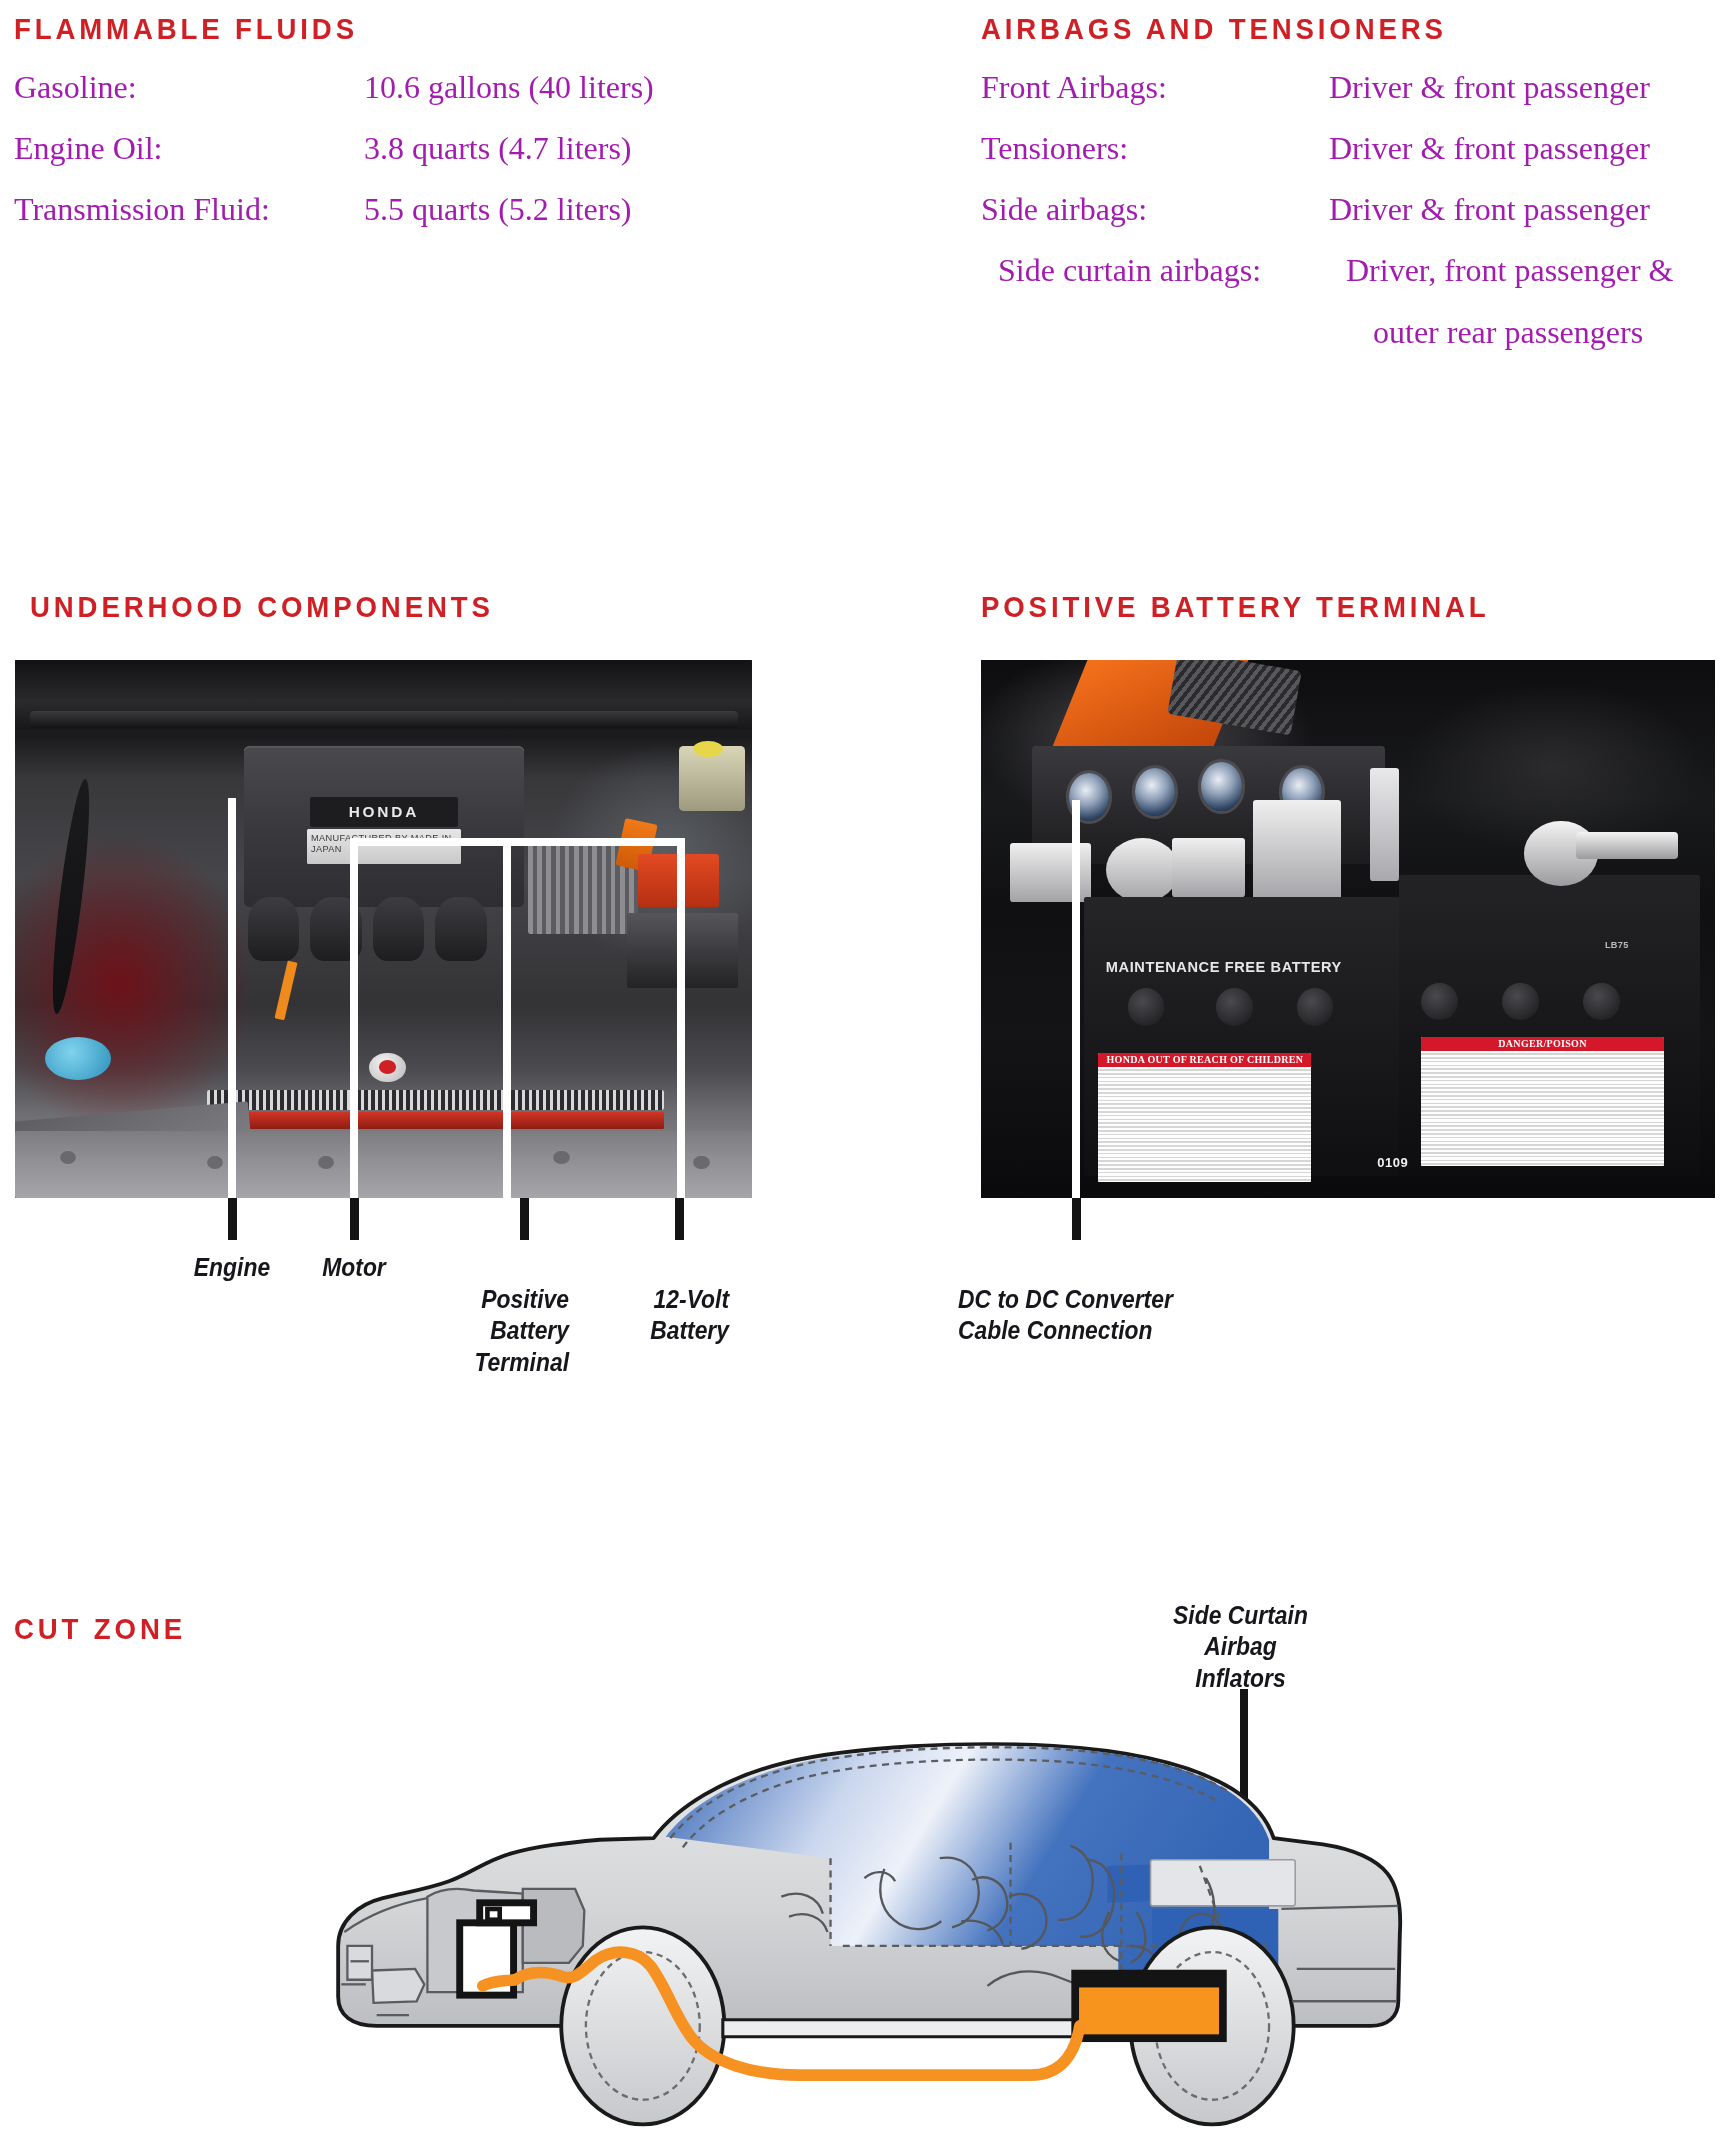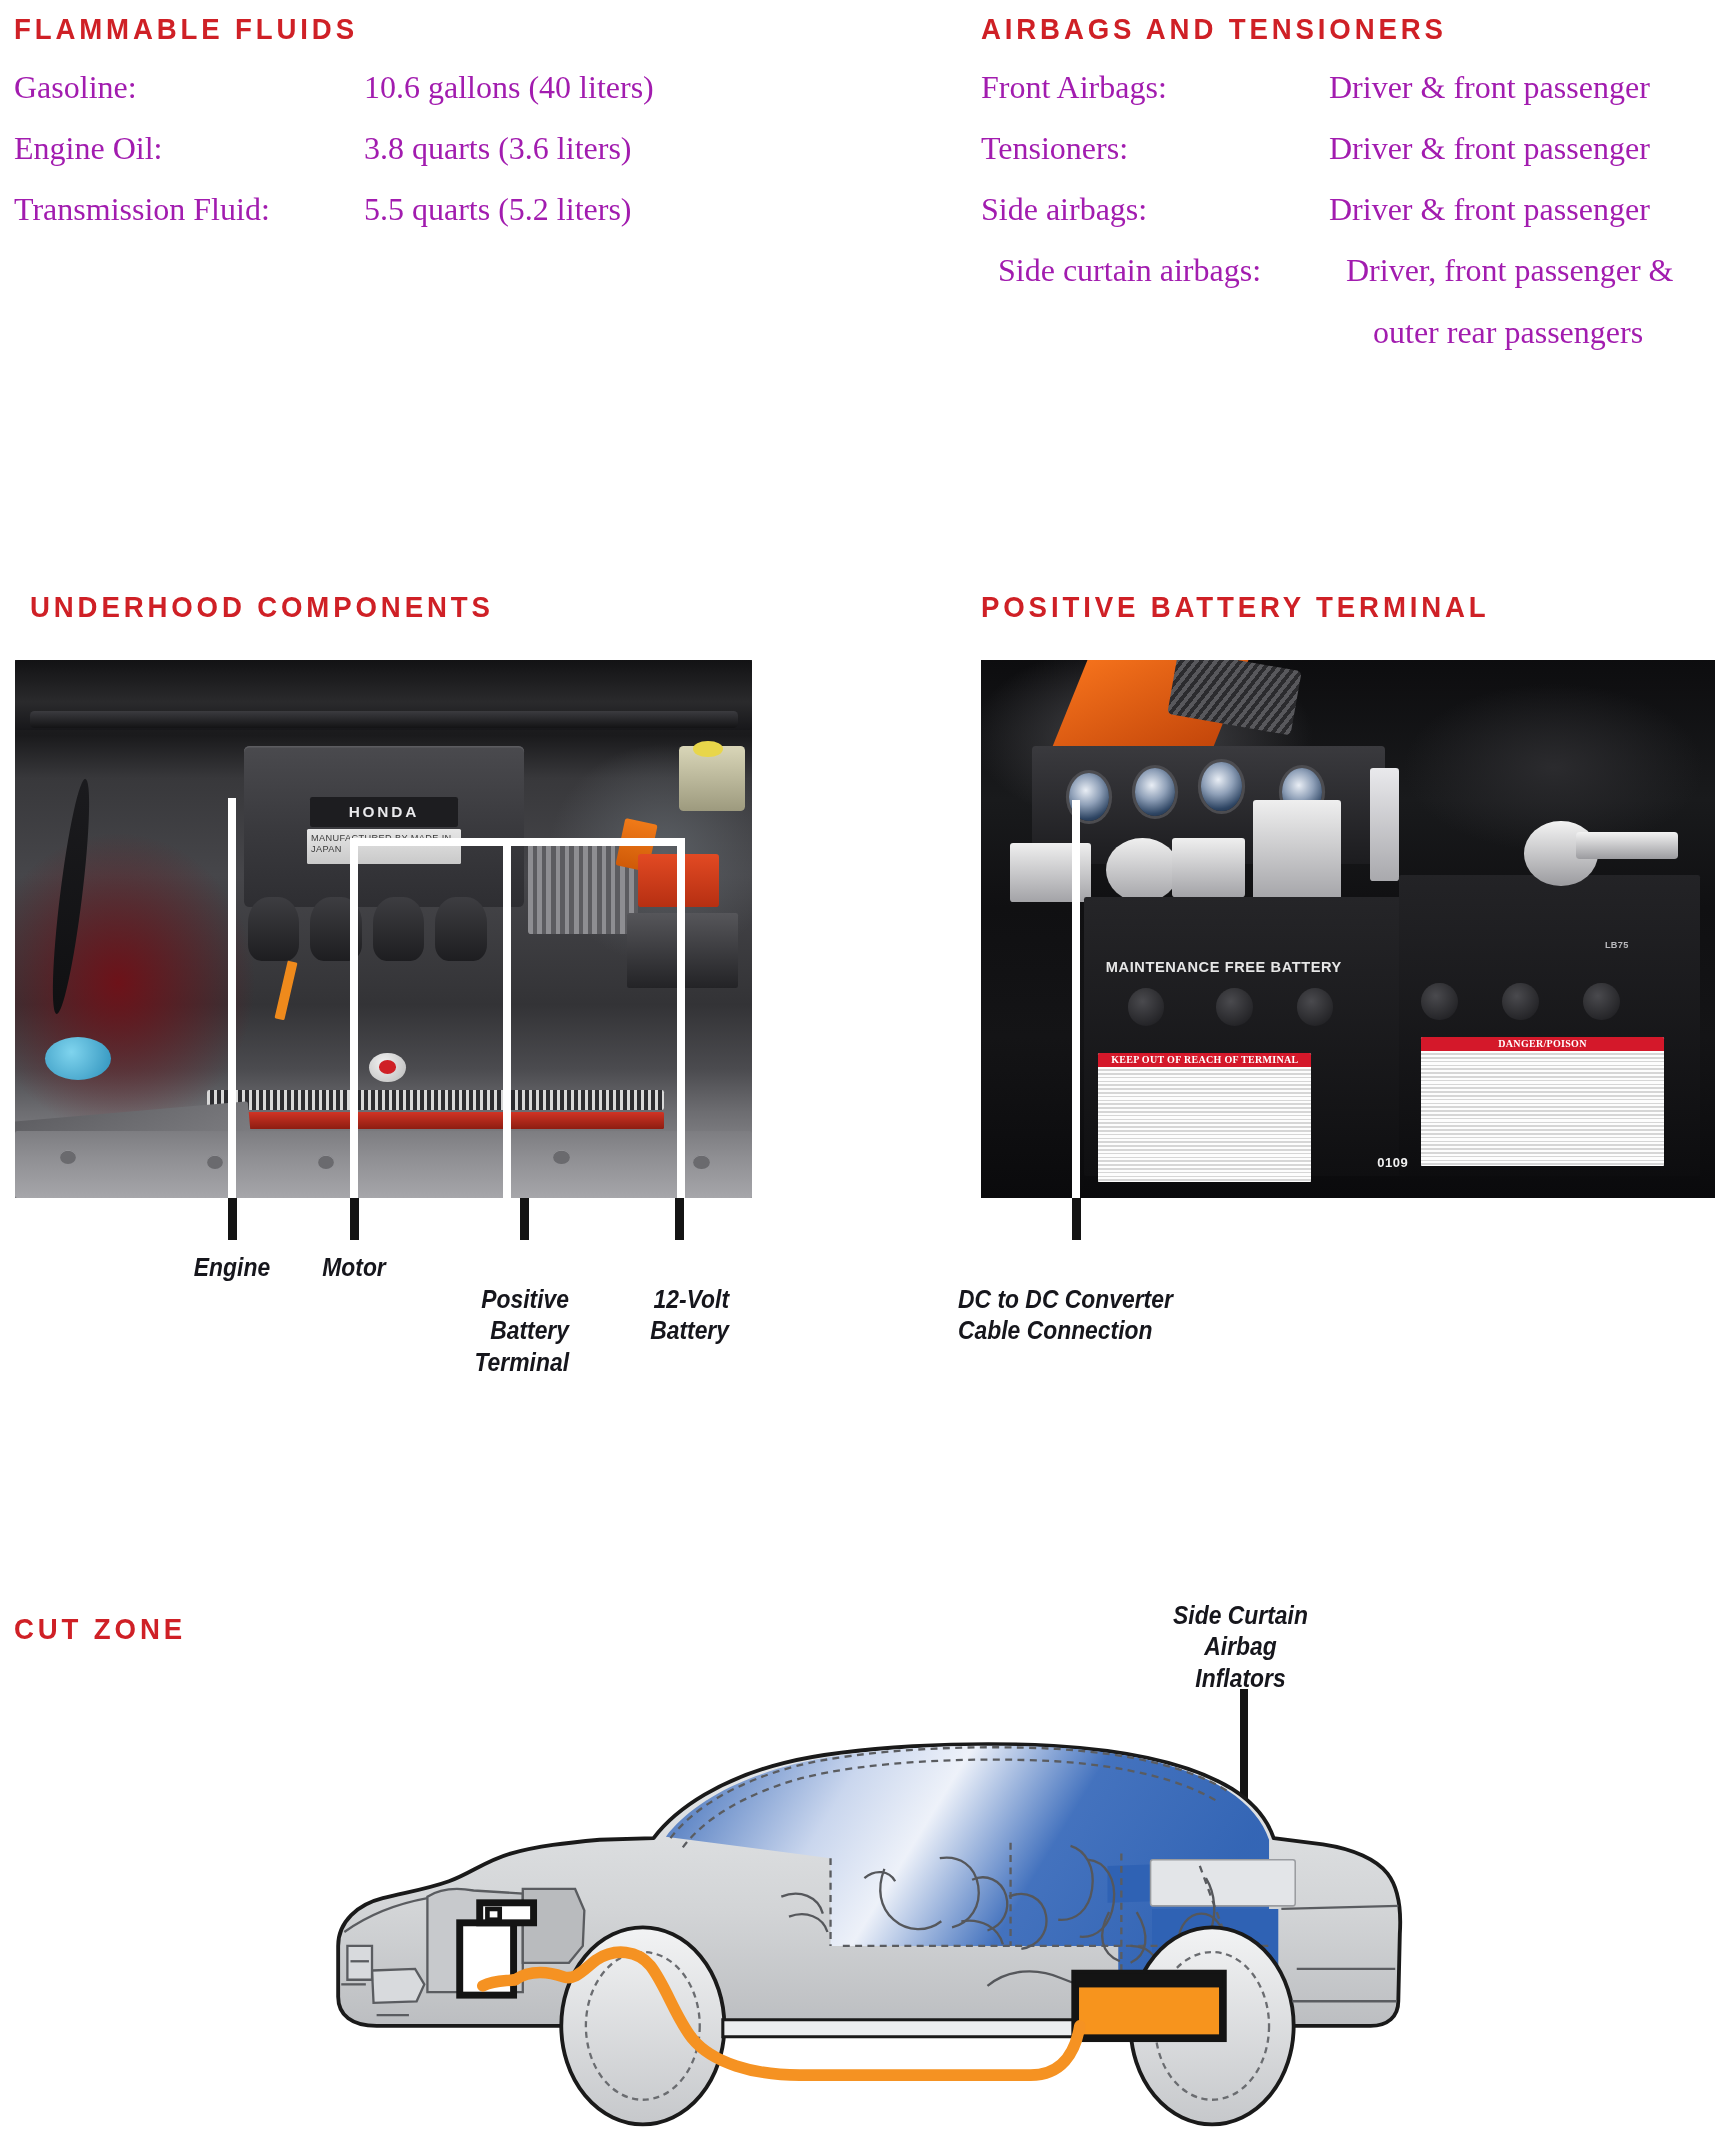--- a/index.html
+++ b/index.html
@@ -151,21 +151,21 @@
 <div class="abs" style="left:14px;top:14px;">
   <div class="sec-head">FLAMMABLE FLUIDS</div>
 
   <div style="margin-top:26px;">
     <div class="spec-row" style="height:61px;">
       <div class="spec-label" style="width:350px;">Gasoline:</div>
       <div class="spec-value">10.6 gallons (40 liters)</div>
     </div>
     <div class="spec-row" style="height:61px;">
       <div class="spec-label" style="width:350px;">Engine Oil:</div>
-      <div class="spec-value">3.8 quarts (3.6 liters)</div>
+      <div class="spec-value">3.8 quarts (4.7 liters)</div>
     </div>
     <div class="spec-row" style="height:61px;">
       <div class="spec-label" style="width:350px;">Transmission Fluid:</div>
       <div class="spec-value">5.5 quarts (5.2 liters)</div>
     </div>
   </div>
 </div>
 
 <div class="abs" style="left:981px;top:14px;">
   <div class="sec-head">AIRBAGS AND TENSIONERS</div>
@@ -283,21 +283,21 @@
   <div class="b-clamp" style="left:81%;top:32%;width:14%;height:5%;"></div>
   <div class="b-text" style="left:17%;top:55.5%;font-size:14.6px;">MAINTENANCE FREE BATTERY</div>
   <div class="b-text" style="left:85%;top:52%;font-size:9.2px;color:#b9b9bc;">LB75</div>
   <div class="b-cell" style="left:20%;top:61%;"></div>
   <div class="b-cell" style="left:32%;top:61%;"></div>
   <div class="b-cell" style="left:43%;top:61%;"></div>
   <div class="b-cell" style="left:60%;top:60%;"></div>
   <div class="b-cell" style="left:71%;top:60%;"></div>
   <div class="b-cell" style="left:82%;top:60%;"></div>
   <div class="b-label" style="left:16%;top:73%;width:29%;height:24%;">
-    <div class="hdr">KEEP OUT OF REACH OF TERMINAL</div>
+    <div class="hdr">HONDA OUT OF REACH OF CHILDREN</div>
     <span class="body"></span>
   </div>
   <div class="b-label" style="left:60%;top:70%;width:33%;height:24%;">
     <div class="hdr">DANGER/POISON</div>
     <span class="body"></span>
   </div>
   <div class="b-text" style="left:54%;top:92%;font-size:13px;color:#f0f0f0;">0109</div>
 </div>
 
 <div class="lead-w" style="left:1072px;top:800px;height:398px;"></div>

